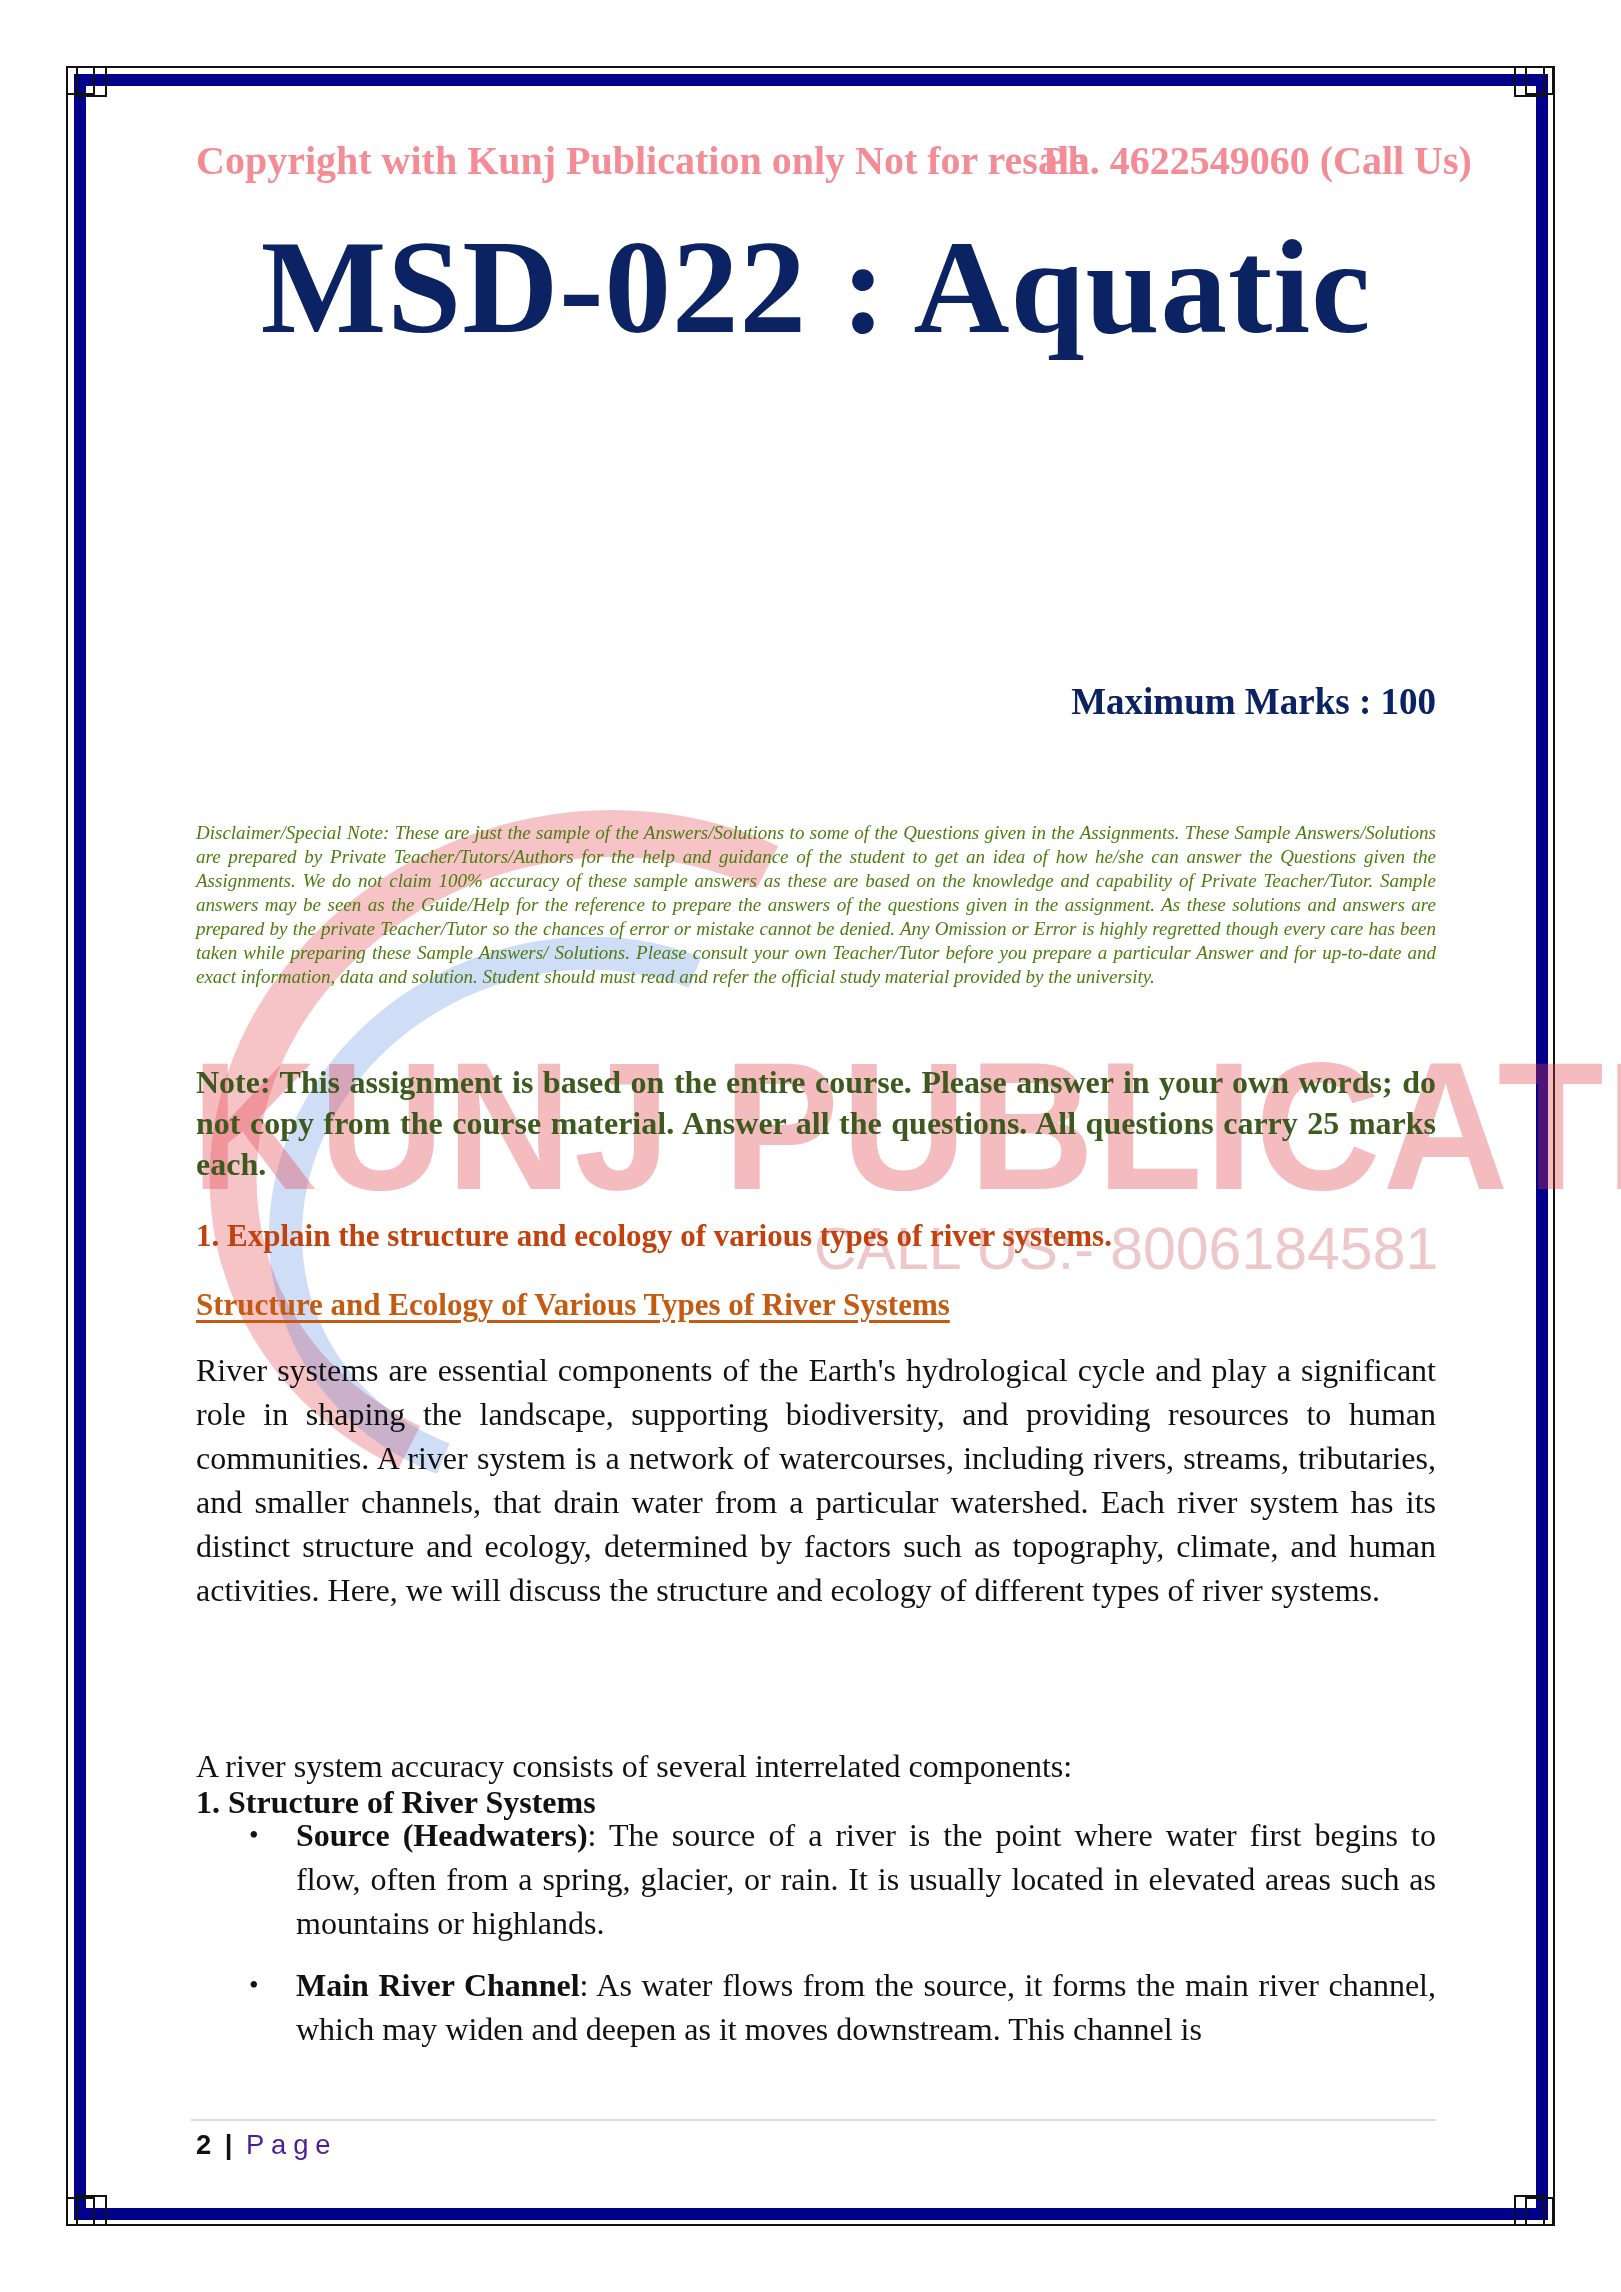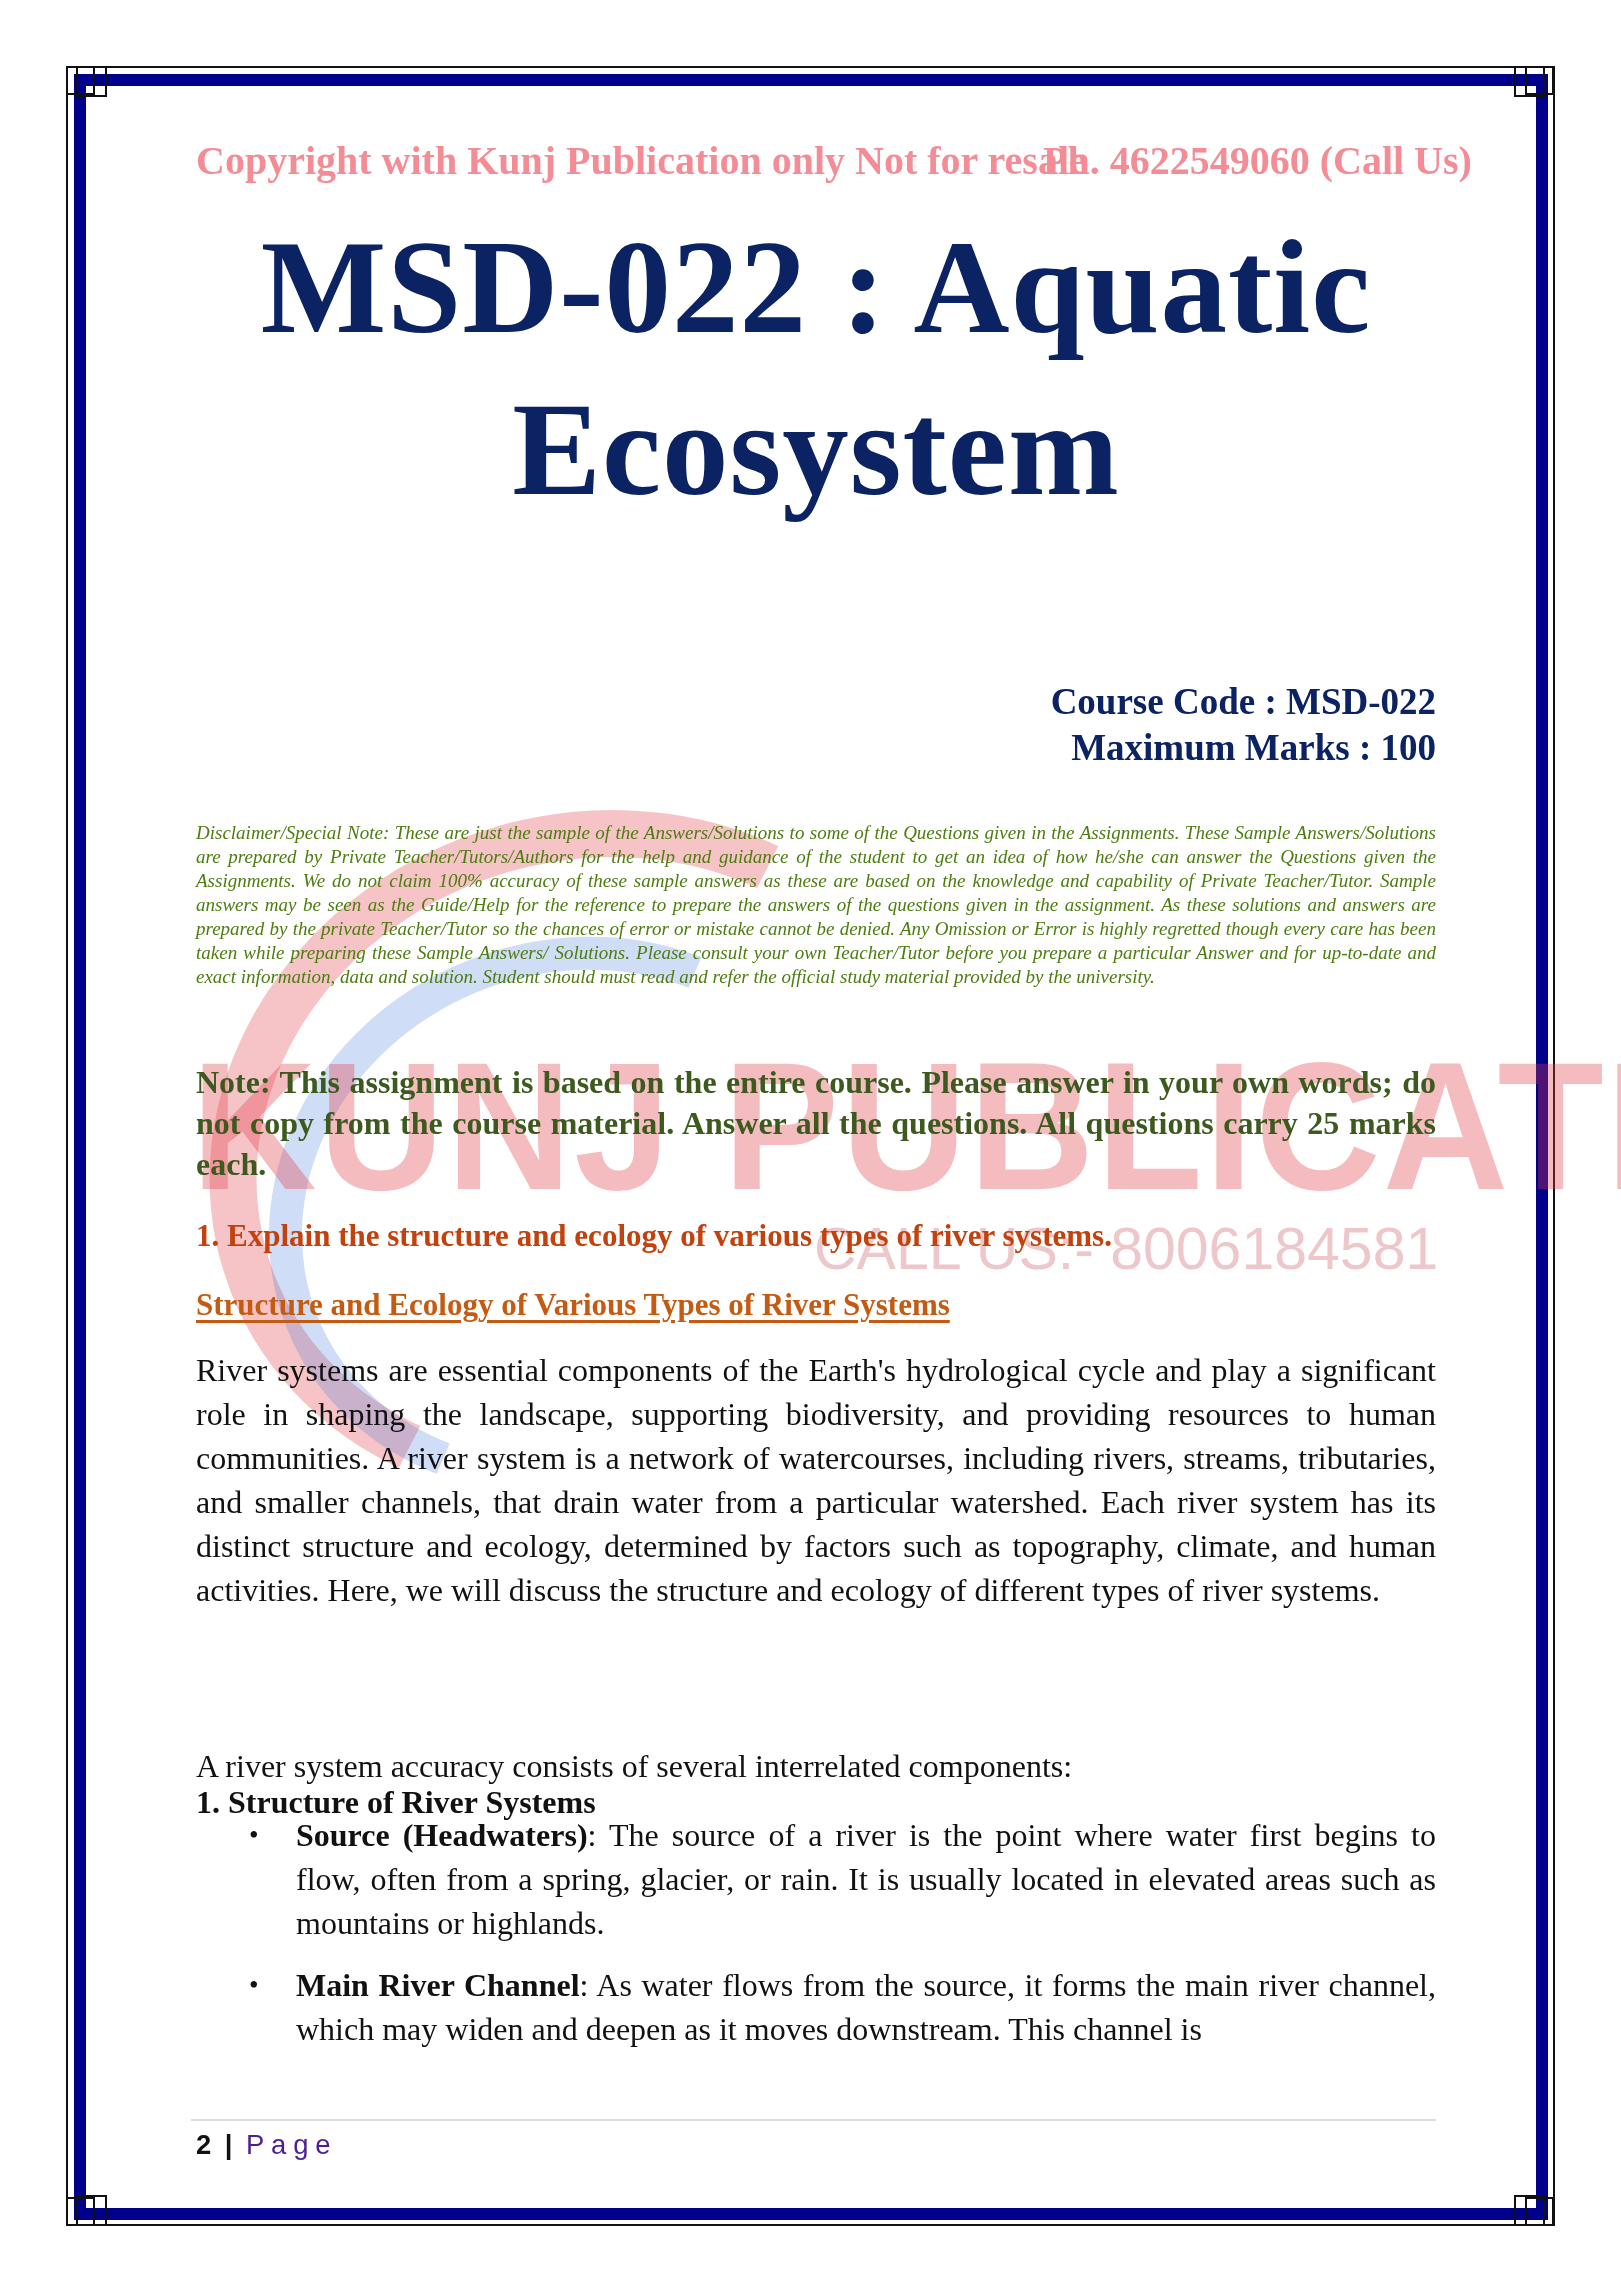--- a/index.html
+++ b/index.html
@@ -97,25 +97,23 @@
 
 <div class="content">
 
   <div class="copyright">
     <span>Copyright with Kunj Publication only Not for resale</span>
     <span class="phone">Ph. 4622549060 (Call Us)</span>
   </div>
 
   <div class="title">
     <div>MSD-022 : Aquatic</div>
-    <div>Ecosystem</div>
   </div>
 
   <div class="meta">
-    <div>Course Code : MSD-022</div>
     <div>Maximum Marks : 100</div>
   </div>
 
   <div class="disclaimer">Disclaimer/Special Note: These are just the sample of the Answers/Solutions to some of the Questions given in the Assignments. These Sample Answers/Solutions are prepared by Private Teacher/Tutors/Authors for the help and guidance of the student to get an idea of how he/she can answer the Questions given the Assignments. We do not claim 100% accuracy of these sample answers as these are based on the knowledge and capability of Private Teacher/Tutor. Sample answers may be seen as the Guide/Help for the reference to prepare the answers of the questions given in the assignment. As these solutions and answers are prepared by the private Teacher/Tutor so the chances of error or mistake cannot be denied. Any Omission or Error is highly regretted though every care has been taken while preparing these Sample Answers/ Solutions. Please consult your own Teacher/Tutor before you prepare a particular Answer and for up-to-date and exact information, data and solution. Student should must read and refer the official study material provided by the university.</div>
 
   <div class="note">Note: This assignment is based on the entire course. Please answer in your own words; do not copy from the course material. Answer all the questions. All questions carry 25 marks each.</div>
 
   <div class="question">1. Explain the structure and ecology of various types of river systems.</div>
 
   <div class="section-heading">Structure and Ecology of Various Types of River Systems</div>

